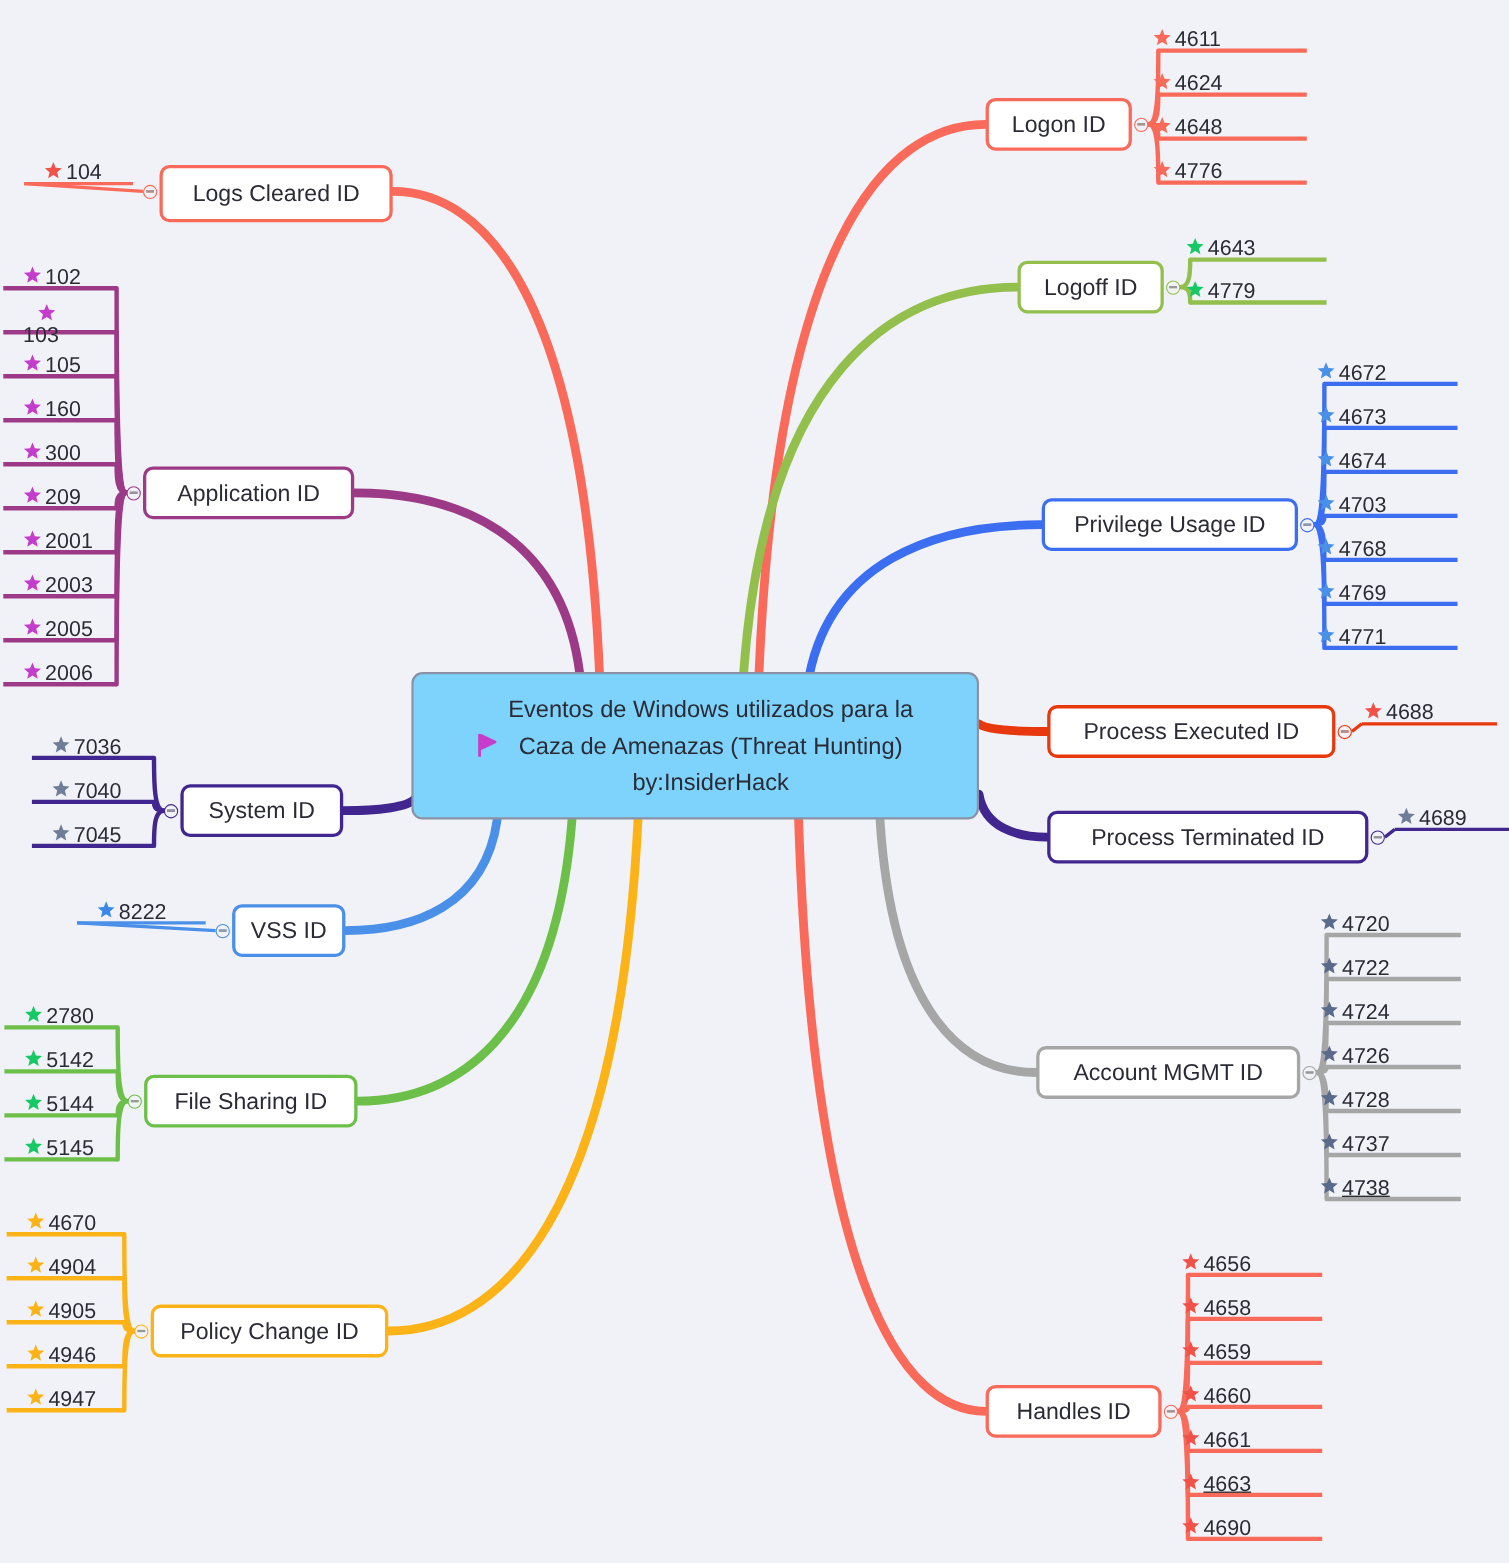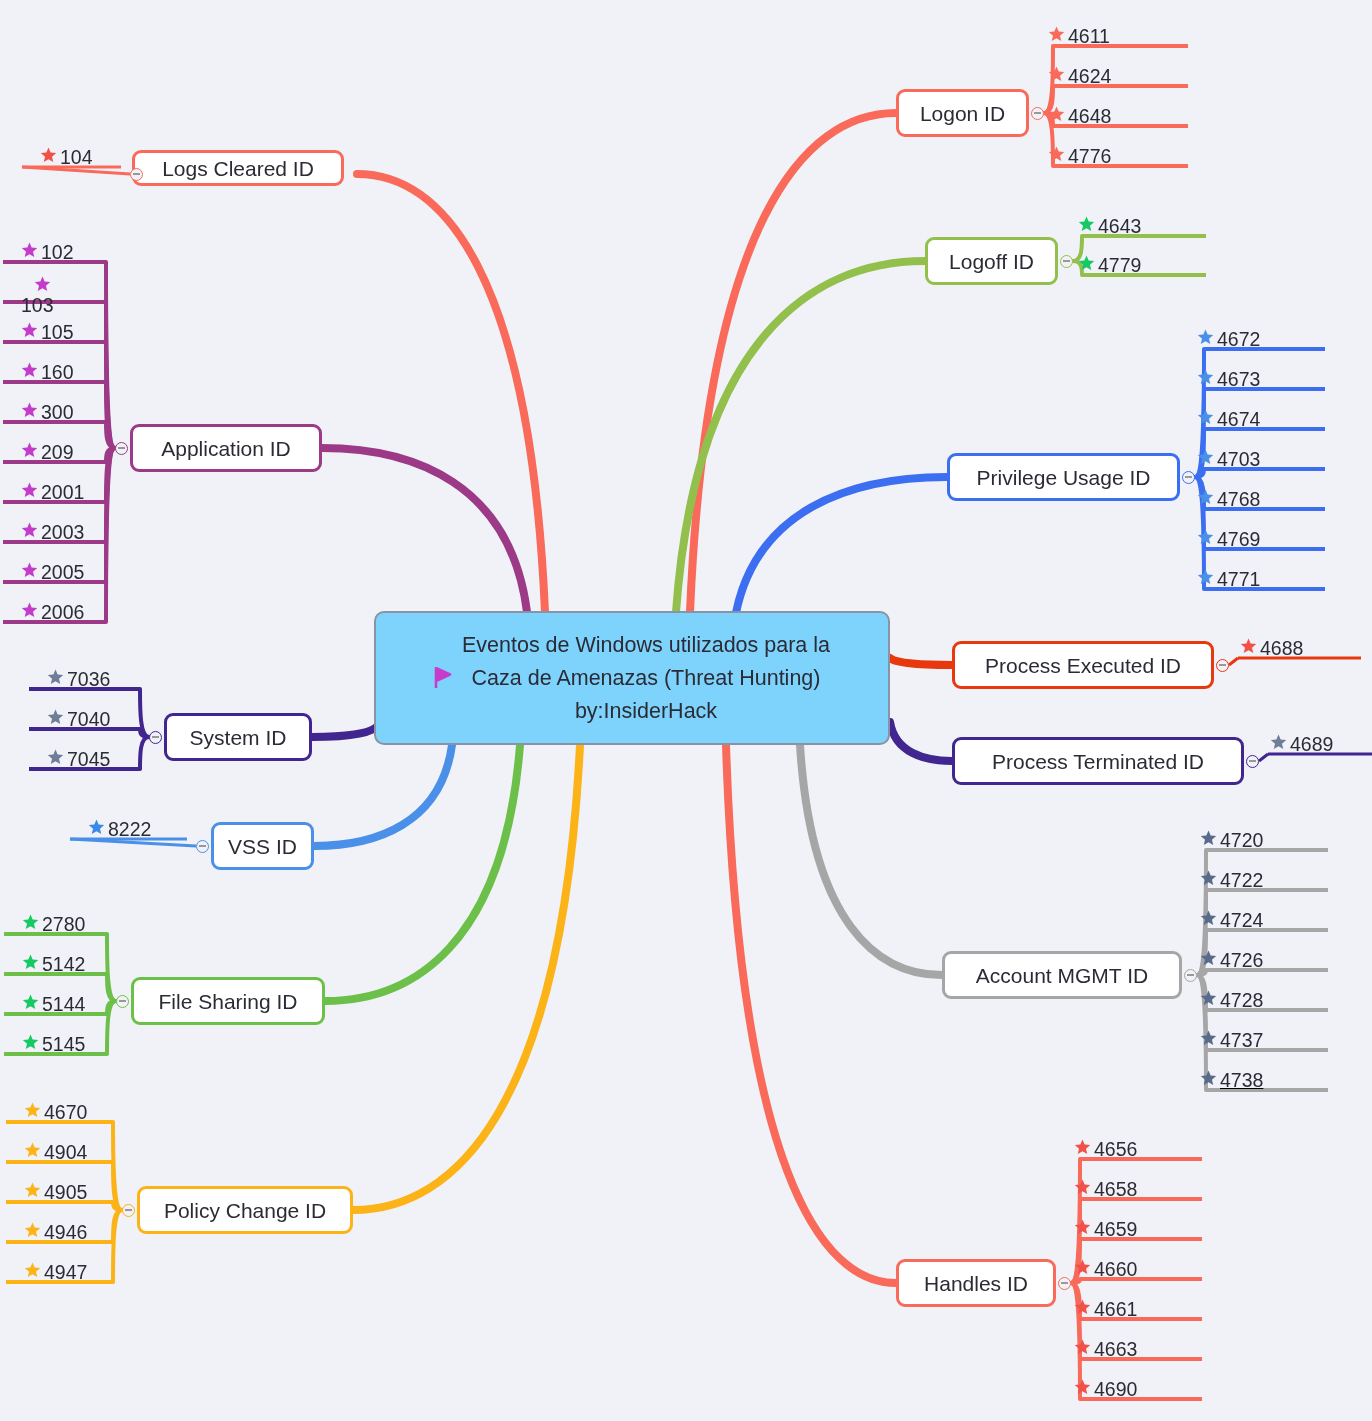--- a/index.html
+++ b/index.html
@@ -462,33 +462,33 @@
           <polygon points="9.00,0.40 11.27,5.87 17.18,6.34 12.68,10.20 14.05,15.96 9.00,12.87 3.95,15.96 5.32,10.20 0.82,6.34 6.73,5.87" fill="#f0524a"></polygon>
         </svg>
         <span class="leaf-text">4660</span>
       </div>
       <div class="leaf right" style="left: 1074px; top: 1293px;">
         <svg class="leaf-star" viewBox="0 0 18 18">
           <polygon points="9.00,0.40 11.27,5.87 17.18,6.34 12.68,10.20 14.05,15.96 9.00,12.87 3.95,15.96 5.32,10.20 0.82,6.34 6.73,5.87" fill="#f0524a"></polygon>
         </svg>
         <span class="leaf-text">4661</span>
       </div>
-      <div class="leaf right" style="left: 1074px; top: 1333px;">
+      <div class="leaf right" style="left: 1074px; top: 1333px; text-decoration: underline;">
         <svg class="leaf-star" viewBox="0 0 18 18">
           <polygon points="9.00,0.40 11.27,5.87 17.18,6.34 12.68,10.20 14.05,15.96 9.00,12.87 3.95,15.96 5.32,10.20 0.82,6.34 6.73,5.87" fill="#f0524a"></polygon>
         </svg>
         <span class="leaf-text">4663</span>
       </div>
       <div class="leaf right" style="left: 1074px; top: 1373px;">
         <svg class="leaf-star" viewBox="0 0 18 18">
           <polygon points="9.00,0.40 11.27,5.87 17.18,6.34 12.68,10.20 14.05,15.96 9.00,12.87 3.95,15.96 5.32,10.20 0.82,6.34 6.73,5.87" fill="#f0524a"></polygon>
         </svg>
         <span class="leaf-text">4690</span>
       </div>
-      <div class="branch-node" style="left: 132px; top: 150px; width: 212px; height: 36px; border-color: rgb(249, 106, 90);">
+      <div class="branch-node" style="left: 145px; top: 150px; width: 212px; height: 52px; border-color: rgb(249, 106, 90);">
         <span class="branch-label">Logs Cleared ID</span>
       </div>
       <div class="toggle" style="left: 130px; top: 167.5px; border-color: rgb(249, 106, 90); --c: #f96a5a;">
         <span style="position: absolute; left: 2px; right: 2px; top: 50%; height: 1.5px; margin-top: -0.75px; background: rgb(249, 106, 90);"></span>
       </div>
       <div class="leaf left" style="left: 40px; top: 141px;">
         <svg class="leaf-star" viewBox="0 0 18 18">
           <polygon points="9.00,0.40 11.27,5.87 17.18,6.34 12.68,10.20 14.05,15.96 9.00,12.87 3.95,15.96 5.32,10.20 0.82,6.34 6.73,5.87" fill="#f0524a"></polygon>
         </svg>
         <span class="leaf-text">104</span>

